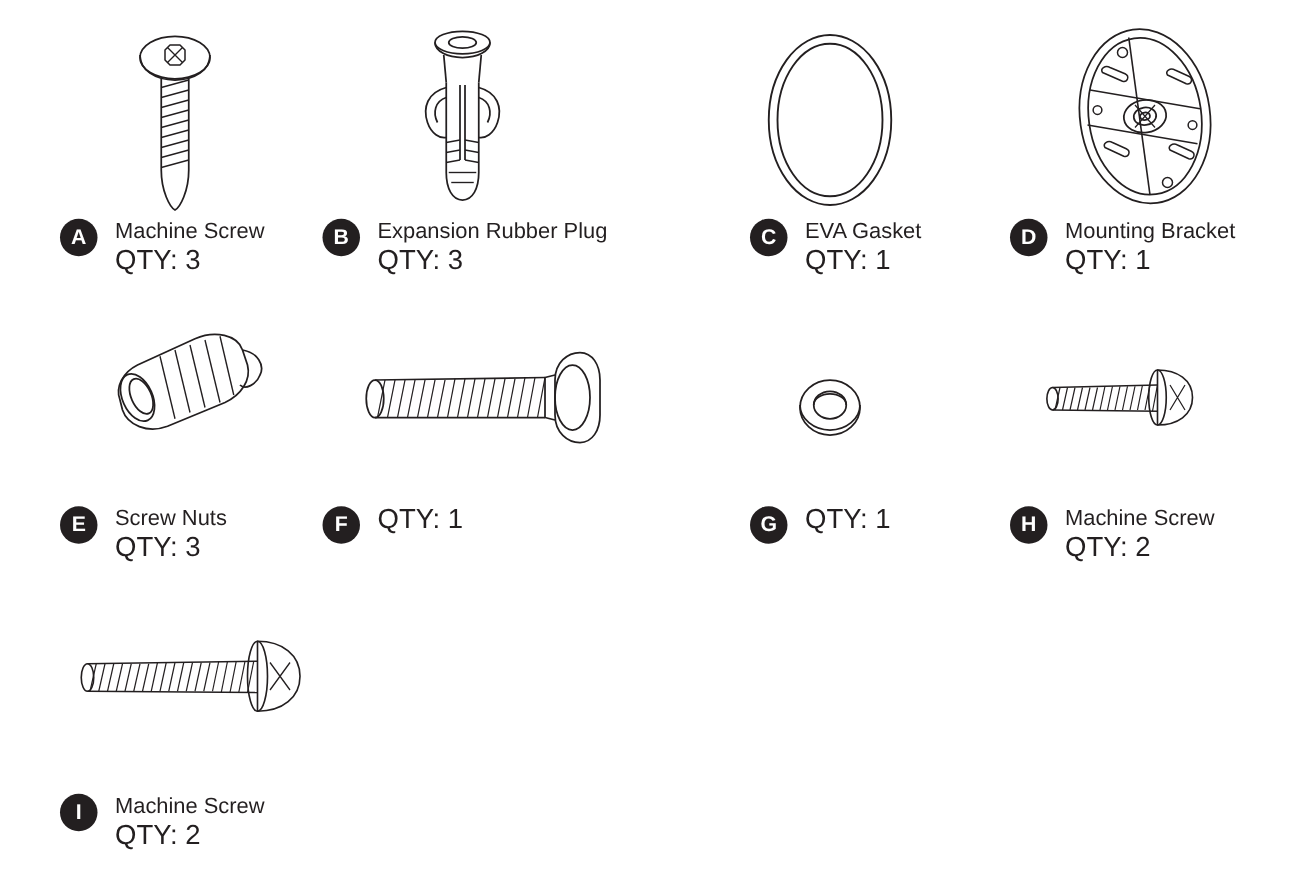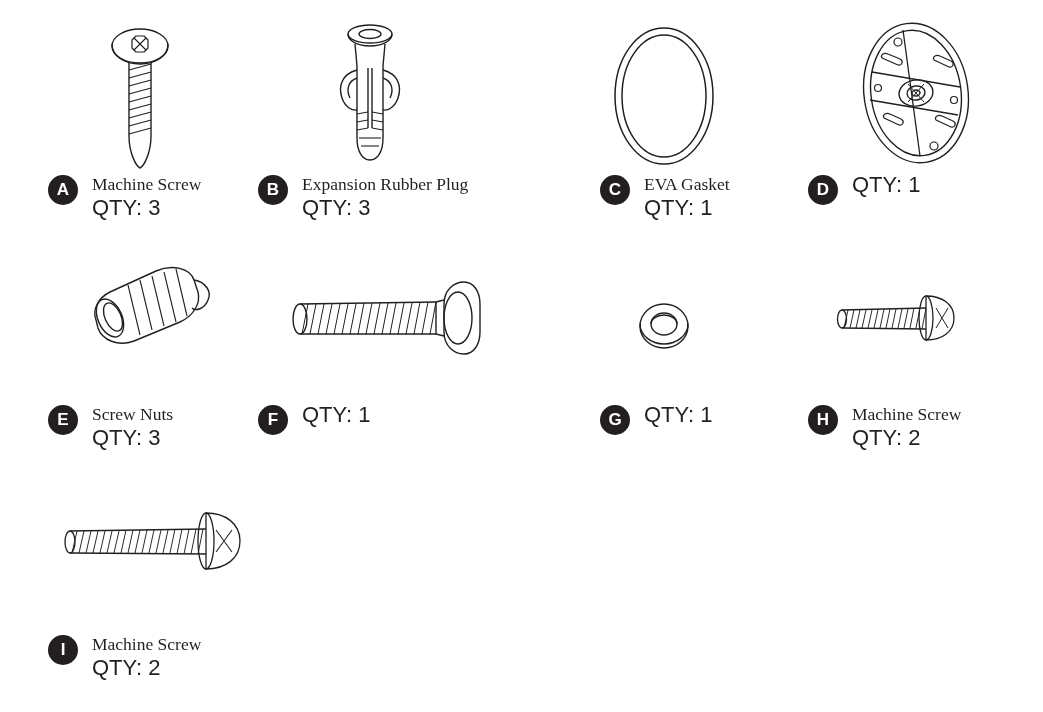--- a/index.html
+++ b/index.html
@@ -52,21 +52,20 @@
     font-weight: bold;
     line-height: 30px;
     text-align: center;
     font-family: "Liberation Sans", sans-serif;
   }
   .pname {
     font-size: 17.5px;
     line-height: 23px;
     color: #231f20;
     white-space: nowrap;
-    font-family: Liberation Serif, serif;
   }
   .pqty {
     font-size: 22px;
     line-height: 23px;
     color: #231f20;
   }
   
   .r1 { top: 8px; }
   .r2 { top: 238px; }
   .r3 { top: 468px; }
@@ -200,20 +199,21 @@
 
           <ellipse cx="108" cy="85" rx="17" ry="13" transform="rotate(-8 108 85)"></ellipse>
           <ellipse cx="108" cy="85" rx="9" ry="7" transform="rotate(-8 108 85)"></ellipse>
           <ellipse cx="108" cy="85" rx="4" ry="3" transform="rotate(-8 108 85)"></ellipse>
           <path d="M100 76 L116 94 M116 76 L100 94" stroke-width="1"></path>
         </g>
       </svg>
     </div>
     <div class="caption">
       <div class="badge">D</div>
+      <div class="pname">Mounting Bracket</div>
       <div class="pqty">QTY: 1</div>
     </div>
   </div>
 
   <div class="part r2 c1">
     <div class="art">
       <svg width="230" height="165" viewBox="0 0 230 165">
         <g fill="none" stroke="#231f20" stroke-width="1.4" stroke-linejoin="round">
 
           <path d="M48 82 C44 72 50 60 62 54 L108 33 C124 26 142 30 146 42 L150 54 C153 66 145 78 132 84 L86 103 C70 109 54 102 50 90 Z"></path>

